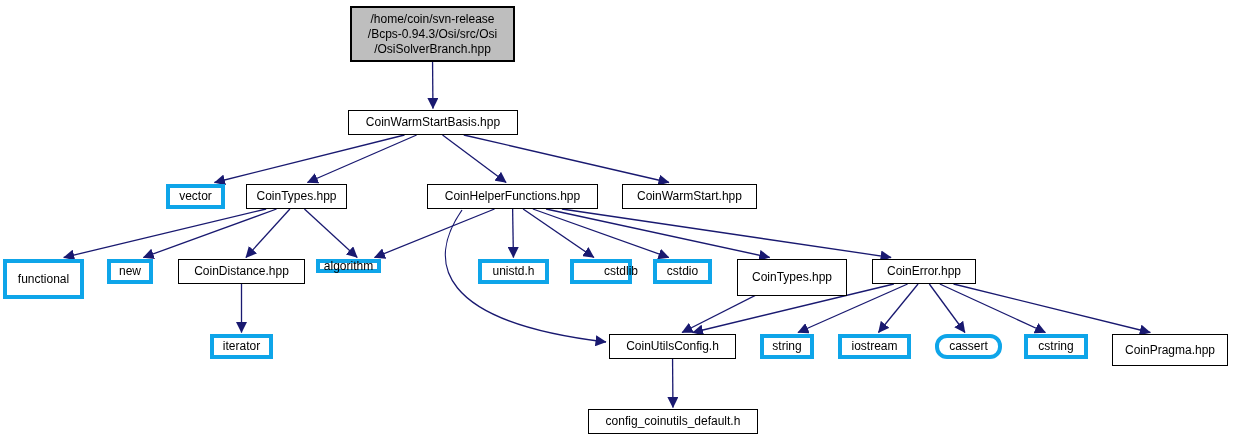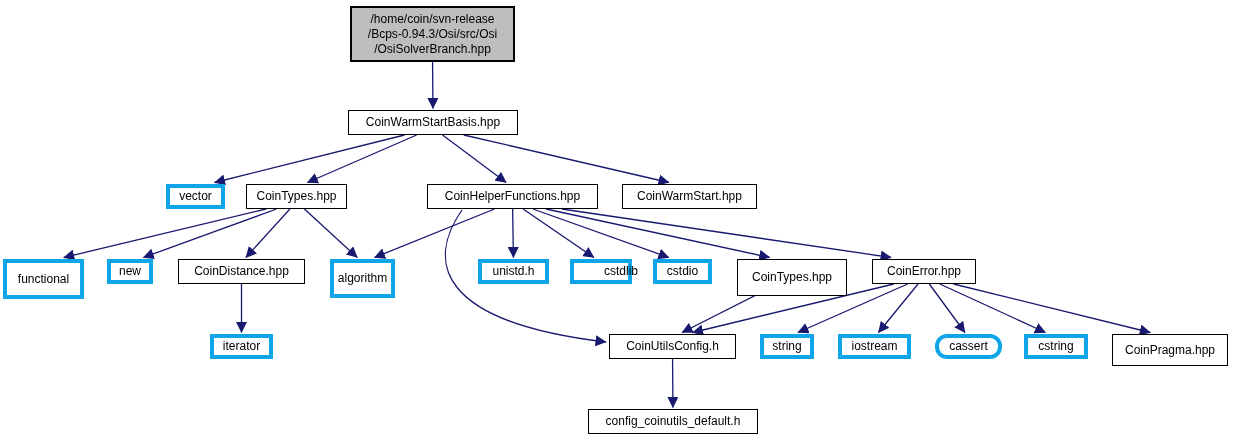--- a/index.html
+++ b/index.html
@@ -82,21 +82,21 @@
 /Bcps-0.94.3/Osi/src/Osi
 /OsiSolverBranch.hpp</div>
       <div class="node project" style="left: 348px; top: 110px; width: 170px; height: 25px;">CoinWarmStartBasis.hpp</div>
       <div class="node system" style="left: 166px; top: 184px; width: 59px; height: 25px;">vector</div>
       <div class="node project" style="left: 246px; top: 184px; width: 101px; height: 25px;">CoinTypes.hpp</div>
       <div class="node project" style="left: 427px; top: 184px; width: 171px; height: 25px;">CoinHelperFunctions.hpp</div>
       <div class="node project" style="left: 622px; top: 184px; width: 135px; height: 25px;">CoinWarmStart.hpp</div>
       <div class="node system" style="left: 3px; top: 259px; width: 81px; height: 40px;">functional</div>
       <div class="node system" style="left: 107px; top: 259px; width: 46px; height: 25px;">new</div>
       <div class="node project" style="left: 178px; top: 259px; width: 127px; height: 25px;">CoinDistance.hpp</div>
-      <div class="node system" style="left: 330px; top: 259px; width: 65px; height: 39px;">algorithm</div>
+      <div class="node system" style="left: 316px; top: 259px; width: 65px; height: 14px;">algorithm</div>
       <div class="node system" style="left: 478px; top: 259px; width: 71px; height: 25px;">unistd.h</div>
       <div class="node system" style="left: 570px; top: 259px; width: 62px; height: 25px; padding-left: 42px;">cstdlib</div>
       <div class="node system" style="left: 653px; top: 259px; width: 59px; height: 25px;">cstdio</div>
       <div class="node project" style="left: 737px; top: 259px; width: 110px; height: 37px;">CoinTypes.hpp</div>
       <div class="node project" style="left: 872px; top: 259px; width: 104px; height: 25px;">CoinError.hpp</div>
       <div class="node system" style="left: 210px; top: 334px; width: 63px; height: 25px;">iterator</div>
       <div class="node project" style="left: 609px; top: 334px; width: 127px; height: 25px;">CoinUtilsConfig.h</div>
       <div class="node system" style="left: 760px; top: 334px; width: 54px; height: 25px;">string</div>
       <div class="node system" style="left: 838px; top: 334px; width: 73px; height: 25px;">iostream</div>
       <div class="node system" style="left: 935px; top: 334px; width: 67px; height: 25px; border-radius: 12px;">cassert</div>

